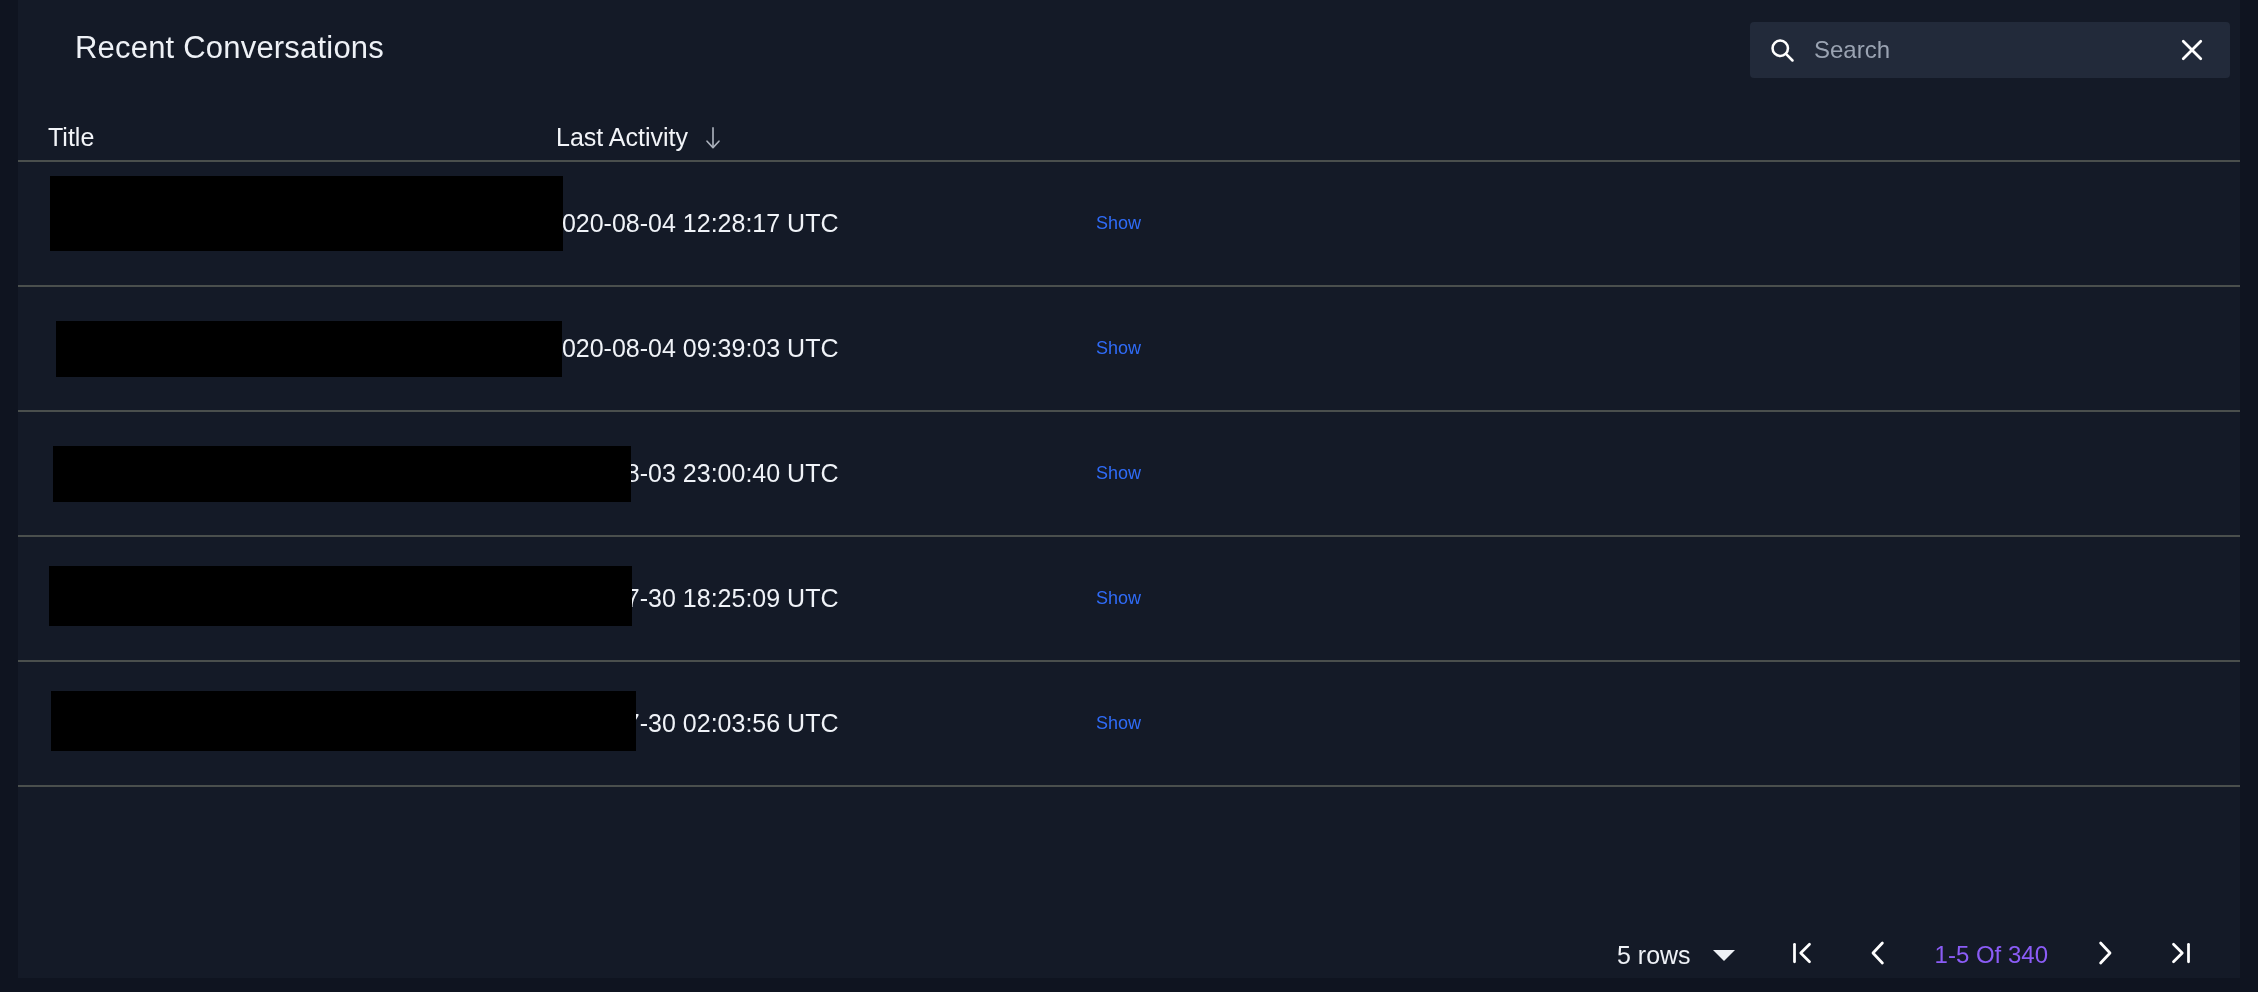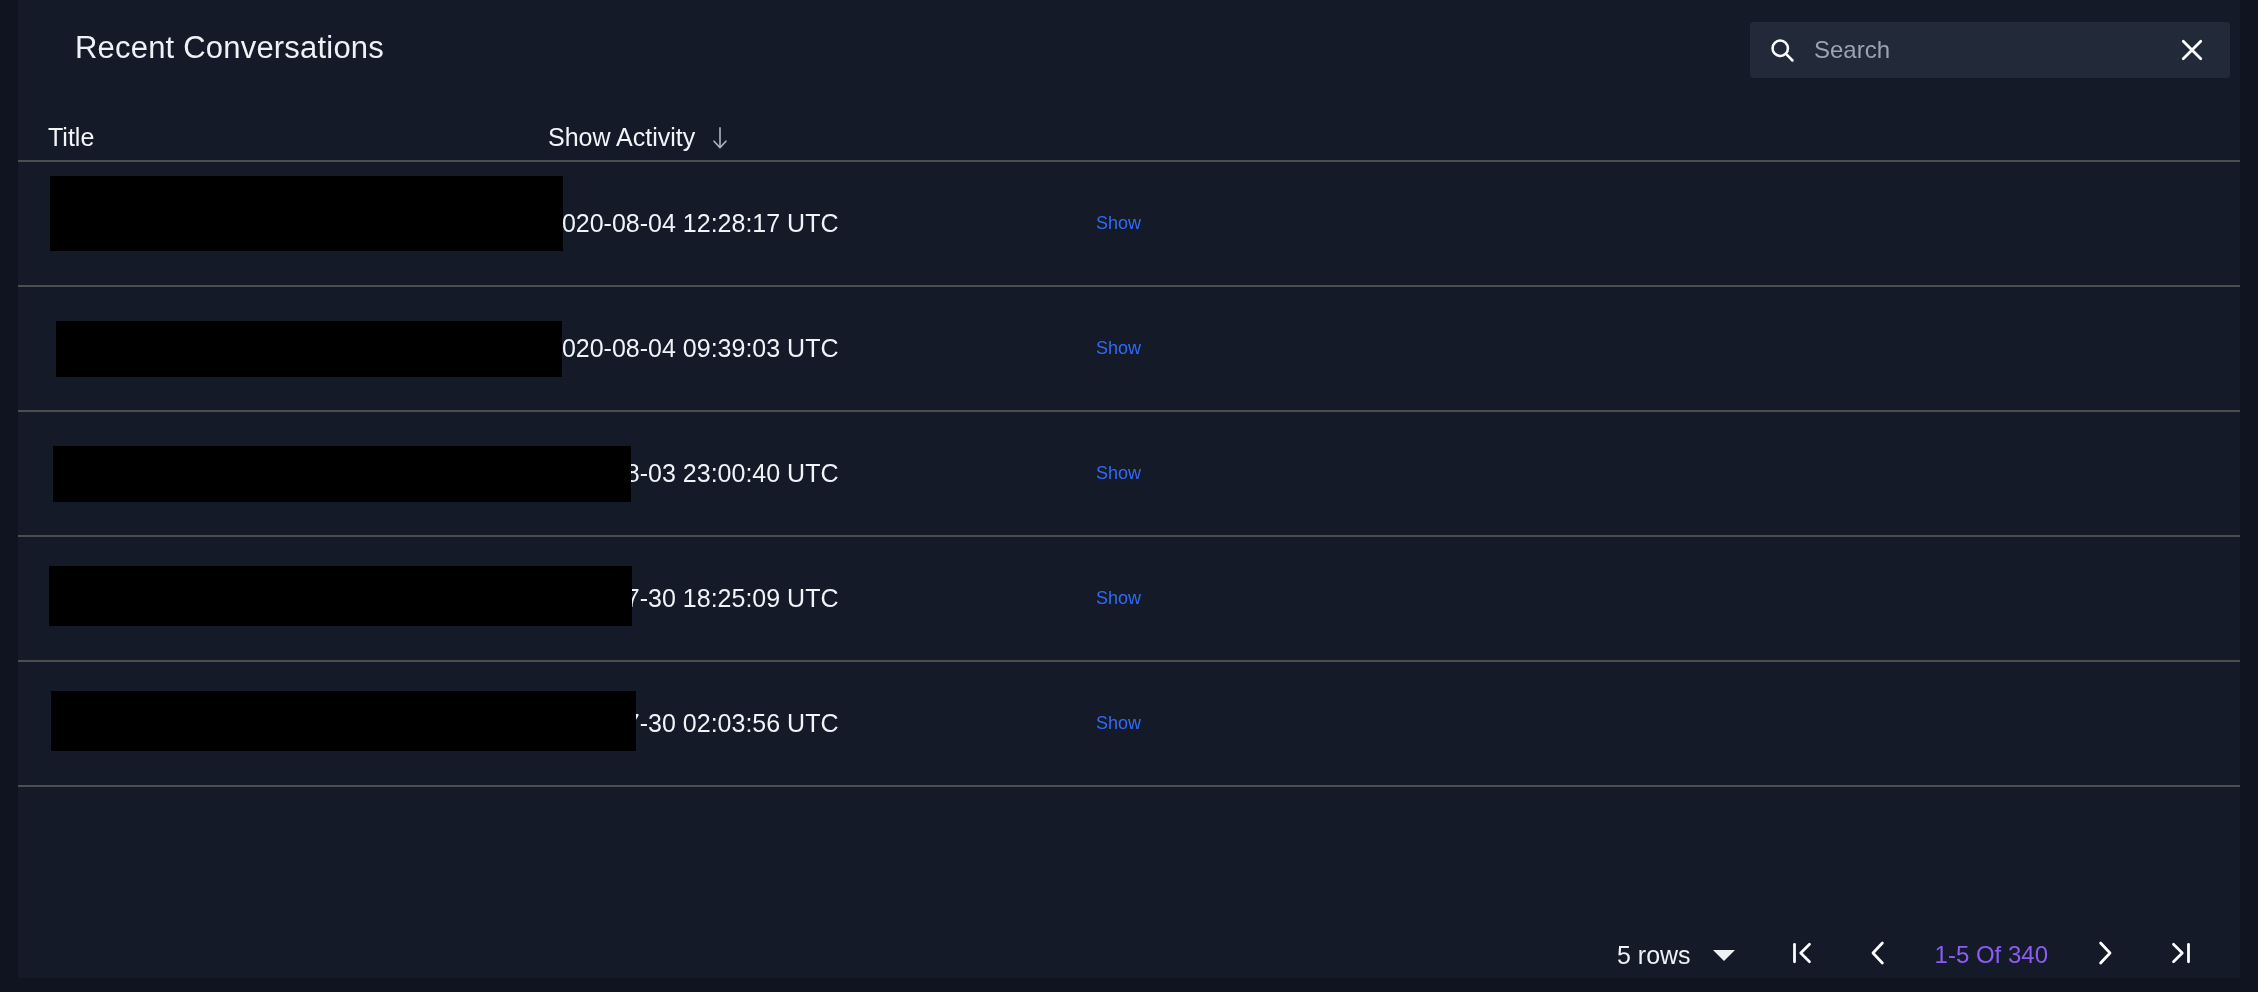--- a/index.html
+++ b/index.html
@@ -102,20 +102,21 @@
     display: flex;
     align-items: center;
     border-bottom: 2px solid #4a4f4d;
   }
 
   .head-row {
     height: 52px;
     border-bottom: 2px solid #4a4f4d;
     align-items: flex-end;
     padding-bottom: 8px;
+    gap: 8px;
   }
 
   .col-title  { width: 530px; padding-left: 30px; flex: 0 0 530px; }
   .col-date   { width: 532px; flex: 0 0 532px; }
   .col-action { flex: 1 1 auto; padding-left: 16px; }
 
   .th {
     font-size: 25px;
     color: #f2f4f8;
     font-weight: 400;
@@ -227,21 +228,21 @@
     </div>
 
     <div class="tbl">
 
       <div class="row head-row">
         <div class="col-title">
           <span class="th">Title</span>
         </div>
         <div class="col-date">
           <span class="th">
-            <span>Show Activity</span>
+            <span>Last Activity</span>
             <span class="sort-arrow">
               <svg width="22" height="26" viewBox="0 0 24 28" fill="none" stroke="#aab0bb" stroke-width="1.8" stroke-linecap="round" stroke-linejoin="round">
                 <line x1="12" y1="3" x2="12" y2="24"></line>
                 <polyline points="5.5,17.5 12,24.5 18.5,17.5"></polyline>
               </svg>
             </span>
           </span>
         </div>
         <div class="col-action"></div>
       </div>

